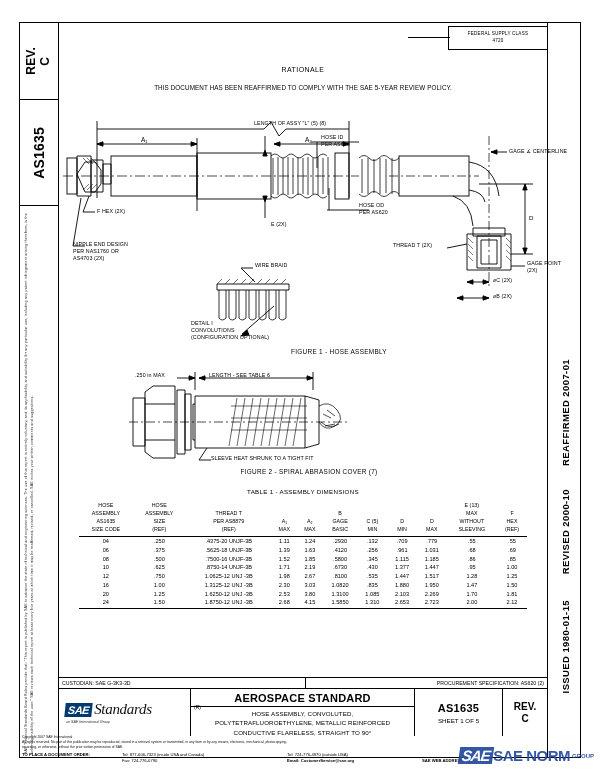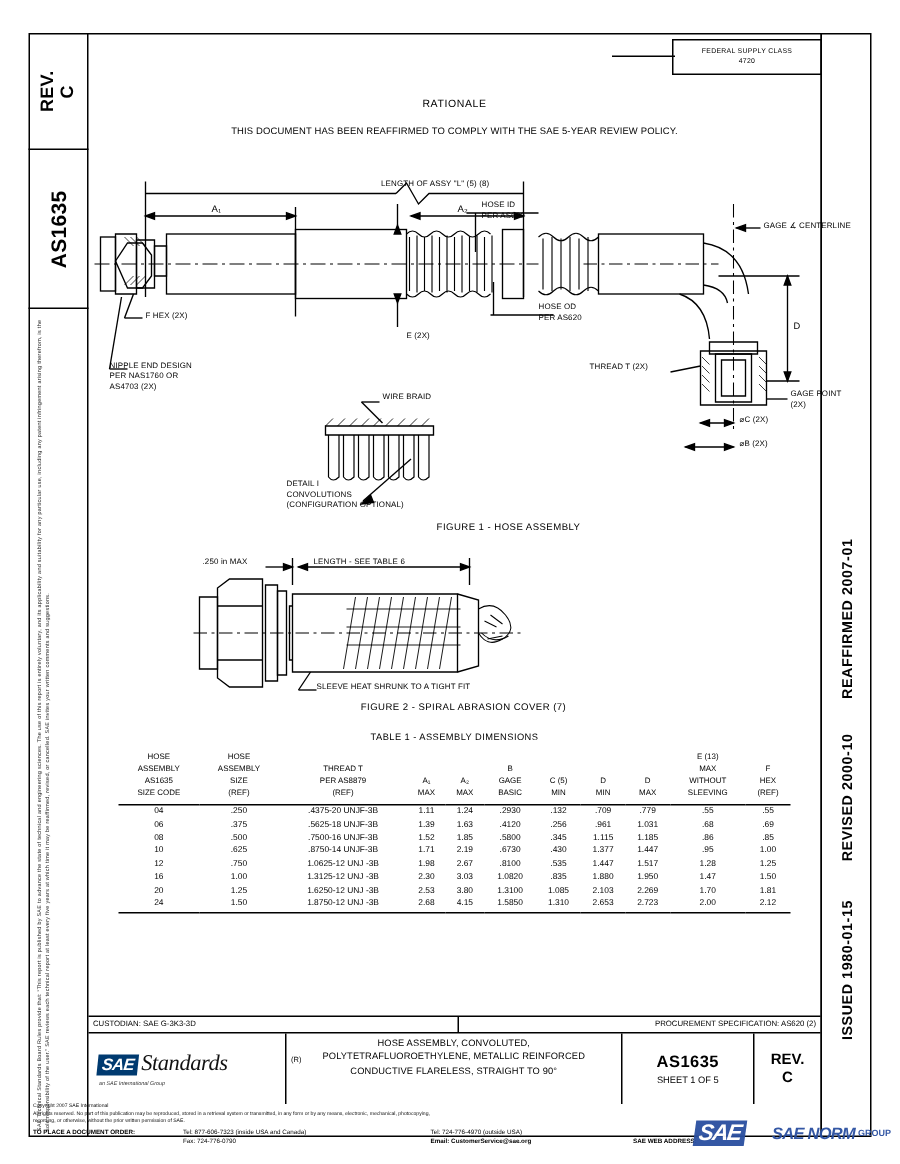--- a/index.html
+++ b/index.html
@@ -164,21 +164,21 @@
   .forder .c2 { position:absolute; left:100px; top:0; font-weight:normal;}
   .forder .c3 { position:absolute; left:100px; top:6px; font-weight:normal;}
   .forder .c4 { position:absolute; left:265px; top:0; font-weight:normal;}
   .forder .c5 { position:absolute; left:265px; top:6px;}
   .forder .c6 { position:absolute; left:400px; top:6px;}
 
   
   .wm { position:absolute; right:6px; bottom:12px; display:flex; align-items:center; opacity:.95; }
   .wm .b { background:#2a4fa0; color:#fff; font-weight:bold; font-size:15px; font-style:italic;
            padding:0 3px; letter-spacing:-1px; transform:skewX(-8deg);}
-  .wm .t { color:#2a4fa0; font-weight:bold; font-size:11px; font-style:italic; margin-left:18px; letter-spacing:-.5px;}
+  .wm .t { color:#2a4fa0; font-weight:bold; font-size:15px; margin-left:0; letter-spacing:-.5px;}
   .wm .t2 { color:#2a4fa0; font-weight:bold; font-size:6px; margin-left:2px; }
 </style>
 </head>
 <body>
 
 <div class="page">
 
   <div class="frame"></div>
 
   <div class="left-col">
@@ -598,20 +598,21 @@
     </div>
     <div class="tb-row2">
       <div class="tb-logo">
         <div class="sae-logo">
           <span class="sae-mark">SAE</span>
           <span class="sae-word">Standards</span>
         </div>
         <div class="sae-sub">an SAE International Group</div>
       </div>
       <div class="tb-mid">
+        <div class="as-title">AEROSPACE STANDARD</div>
         <div class="as-r">(R)</div>
         <div class="as-desc">HOSE ASSEMBLY, CONVOLUTED,</div>
         <div class="as-desc" style="padding-top:0">POLYTETRAFLUOROETHYLENE, METALLIC REINFORCED</div>
         <div class="as-desc" style="padding-top:0">CONDUCTIVE  FLARELESS, STRAIGHT TO 90°</div>
       </div>
       <div class="tb-num">
         <div class="n1">AS1635</div>
         <div class="n2">SHEET 1 OF 5</div>
       </div>
       <div class="tb-rev">

